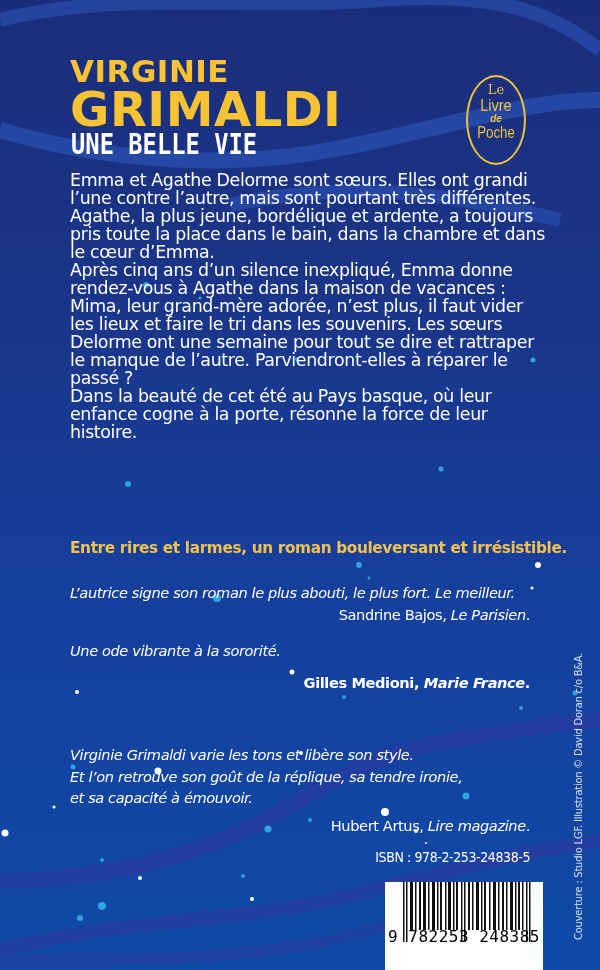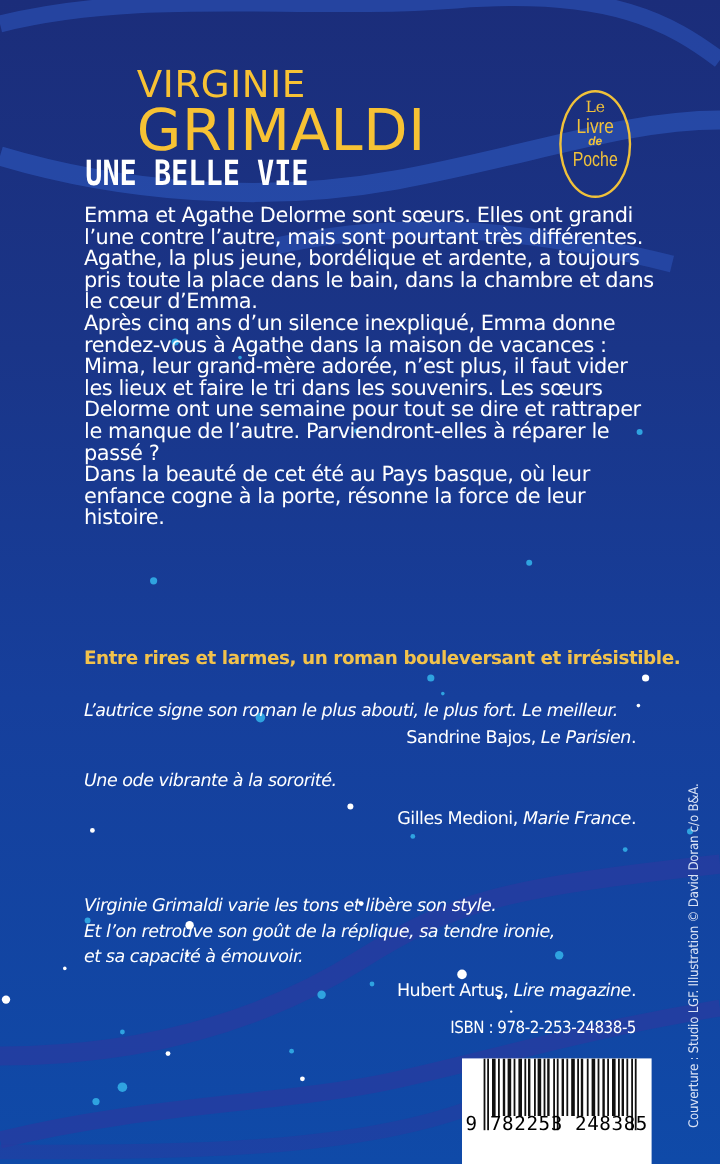--- a/index.html
+++ b/index.html
@@ -8,22 +8,22 @@
     font-family: "Liberation Sans", sans-serif;
   }
   .cover {
     position: relative; width: 600px; height: 970px; overflow: hidden;
     background: linear-gradient(180deg, #1b2d7a 0%, #1a3588 30%, #163f9c 60%, #0f4aa8 100%);
   }
   .waves { position: absolute; inset: 0; }
   .stars { position: absolute; inset: 0; }
   .author {
     position: absolute; left: 70px; top: 56px;
-    color: #f7c234; font-weight: 400; letter-spacing: 0.5px;
-    font-family: "DejaVu Sans", sans-serif; line-height: 0.98; margin-left: 44px;
+    color: #f7c234; font-weight: 700; letter-spacing: 0.5px;
+    font-family: "DejaVu Sans", sans-serif; line-height: 0.98;
   }
   .author .first { font-size: 31px; display: block; }
   .author .last { font-size: 48px; display: block; }
   .book-title {
     position: absolute; left: 71px; top: 127px;
     color: #ffffff; font-size: 29px; font-weight: 700;
     font-family: "DejaVu Sans Mono", monospace; letter-spacing: 0px;
     transform: scaleX(0.82); transform-origin: left center;
   }
   .logo {
@@ -51,21 +51,21 @@
     position: absolute; left: 70px; width: 460px;
     color: #ffffff; font-size: 14.6px; line-height: 21.5px;
     font-family: "DejaVu Sans", sans-serif; letter-spacing: -0.4px;
   }
   .quote .text { font-style: italic; display: block; }
   .quote .attr { display: block; text-align: right; }
   .quote .attr i { font-style: italic; }
   .q1 { top: 582px; }
   .q2 { top: 640px; }
   .q3 { top: 700px; margin-top: 44px; }
-  .q2 .attr { margin-top: 10px; }
+  .q2 .attr { margin-top: 10px; font-weight: bold; }
   .q3 .attr { margin-top: 6px; }
   .codes {
     position: absolute; right: 70px; top: 847px;
     color: #ffffff; font-size: 14px; text-align: right; line-height: 21px;
     font-family: "DejaVu Sans Condensed", "DejaVu Sans", sans-serif; letter-spacing: -0.4px;
   }
   .barcode-box {
     position: absolute; left: 385px; top: 882px; width: 158px; height: 88px;
     background: #ffffff;
   }

